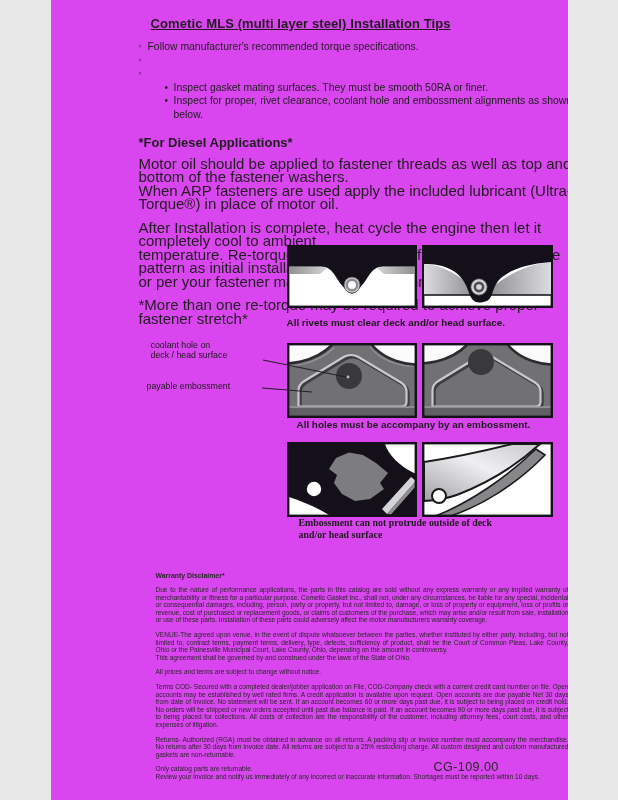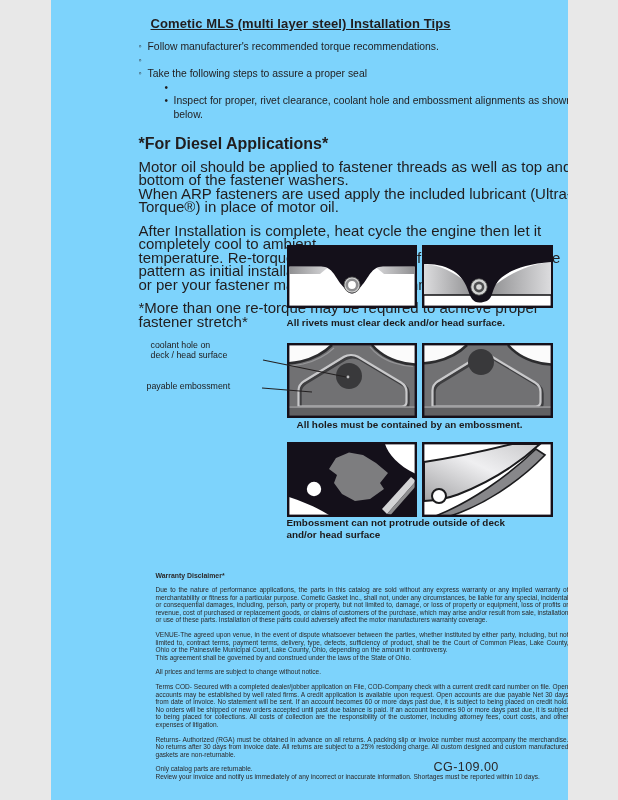--- a/index.html
+++ b/index.html
@@ -1,31 +1,31 @@
 <!DOCTYPE html>
 <html><head>
 <meta charset="utf-8">
 <style>
   html,body{margin:0;padding:0;background:#e8e8e8;}
   .page{
-    position:relative;width:517px;height:800px;background:#7dd3fc;
+    position:relative;width:517px;height:800px;background:#d946ef;
     font-family:"Liberation Sans",sans-serif;color:#211d1e;overflow:hidden;
     margin:0 auto;
   }
   
   .content{position:absolute;left:88px;top:16px;width:434px;}
   .title{
     font-size:13px;font-weight:bold;text-decoration:underline;
     margin:0 0 9px 12px;letter-spacing:.1px;
   }
   .tip-row{display:flex;font-size:10.4px;line-height:13.6px;}
   .tip-marker{width:9px;flex:0 0 9px;font-size:9px;line-height:13.6px;text-align:left;}
   .tip-sub{margin-left:26px;}
   .tip-sub .tip-marker{width:9px;flex:0 0 9px;font-size:10px;}
-  .diesel-h{font-size:16px;font-weight:bold;margin:13px 0 7px 0;}
+  .diesel-h{font-size:13px;font-weight:bold;margin:13px 0 7px 0;}
   .bp{font-size:15px;line-height:13.5px;margin:0 0 10px 0;white-space:pre-line;}
   
   .fig-h{
     position:absolute;width:130px;text-align:center;
     font-size:16px;letter-spacing:.4px;color:#222;margin-top:38px;
   }
   .fig-img{position:absolute;line-height:0;}
   .fig-cap{
     position:absolute;font-size:9.9px;font-weight:bold;line-height:11.6px;
     white-space:pre-line;color:#1d1a1b;
@@ -51,31 +51,31 @@
 </head>
 <body>
 
 <div class="page">
 
   <div class="content">
     <h1 class="title">Cometic MLS (multi layer steel) Installation Tips</h1>
 
     <div class="tip-row">
       <span class="tip-marker">◦</span>
-      <span>Follow manufacturer's recommended torque recommendations.</span>
+      <span>Follow manufacturer's recommended torque specifications.</span>
     </div>
     <div class="tip-row">
       <span class="tip-marker">◦</span>
     </div>
     <div class="tip-row">
       <span class="tip-marker">◦</span>
-      <span>Take the following steps to assure a proper seal</span>
     </div>
     <div class="tip-row tip-sub">
       <span class="tip-marker">•</span>
+      <span>Inspect gasket mating surfaces.  They must be smooth 50RA or finer.</span>
     </div>
     <div class="tip-row tip-sub">
       <span class="tip-marker">•</span>
       <span>Inspect for proper, rivet clearance, coolant hole and embossment alignments as shown below.</span>
     </div>
 
     <h2 class="diesel-h">*For Diesel Applications*</h2>
     <p class="bp">Motor oil should be applied to fastener threads as well as top and bottom of the fastener washers.
 When ARP fasteners are used apply the included lubricant (Ultra-Torque®) in place of motor oil.</p>
     <p class="bp">After Installation is complete, heat cycle the engine then let it completely cool to ambient
@@ -175,21 +175,21 @@
       <rect x="2" y="63.5" width="127" height="1.1" fill="#aeaeb0"></rect>
       <rect x="1.2" y="1.2" width="128.6" height="72.6" fill="none" stroke="#15101a" stroke-width="2.4"></rect>
     </svg>
   </div>
 
   <svg class="leaders" width="618" height="800" viewBox="0 0 618 800">
     <line x1="212" y1="360" x2="295" y2="377" stroke="#232021" stroke-width="1.1"></line>
     <line x1="211" y1="388" x2="261" y2="392" stroke="#232021" stroke-width="1.1"></line>
   </svg>
 
-  <div class="fig-cap" style="left:246px;top:419px;">All holes must be contained by an embossment.</div>
+  <div class="fig-cap" style="left:246px;top:419px;">All holes must be accompany by an embossment.</div>
 
   <div class="fig-h" style="left:236px;top:428px;">RIGHT</div>
   <div class="fig-h" style="left:371px;top:428px;width:131px;">WRONG</div>
 
   <div class="fig-img" style="left:236px;top:442px;">
     <svg width="130" height="75" viewBox="0 0 130 75">
       <rect x="1.2" y="1.2" width="127.6" height="72.6" fill="#ffffff"></rect>
       <path d="M2,2 H98 C101,12 112,24 128,31.5 V73 H42 C31,66 16,59.5 2,55 Z" fill="#14101a"></path>
       <path d="M95,67 L124,35 L129,39 L100,72 Z" fill="#d4d4d6"></path>
       <path d="M100,72 L129,39 L129,44 L104,72.5 Z" fill="#8e8e90"></path>
@@ -209,21 +209,21 @@
           </linearGradient>
       </defs>
       <rect x="1.2" y="1.2" width="128.6" height="72.6" fill="#ffffff"></rect>
       <path d="M2,20 C35,15 66,8 90,2 H118 C96,22 66,41 36,52.5 C24,57 12,58.5 2,59 Z" fill="url(#g6b)" stroke="#1b1b1d" stroke-width="2"></path>
       <path d="M16,73 C48,60 84,36 114,7 L123,13 C96,41 60,64 27,74.5 Z" fill="#87878a" stroke="#1b1b1d" stroke-width="1.6"></path>
       <circle cx="17" cy="54" r="7" fill="#ffffff" stroke="#1b1b1d" stroke-width="2"></circle>
       <rect x="1.2" y="1.2" width="128.6" height="72.6" fill="none" stroke="#15101a" stroke-width="2.4"></rect>
     </svg>
   </div>
 
-  <div class="fig-cap" style="left:236px;top:517px;width:270px;">Embossment can not protrude outside of deck
+  <div class="fig-cap" style="left:248px;top:517px;width:270px;font-family:Liberation Serif, serif;">Embossment can not protrude outside of deck
 and/or head surface</div>
 
   <div class="legal">
     <div class="legal-h">Warranty Disclaimer*</div>
     <p>Due to the nature of performance applications, the parts in this catalog are sold without any express warranty or any implied warranty of merchantability or fitness for a particular purpose.  Cometic Gasket Inc., shall not, under any circumstances, be liable for any special, incidental or consequential damages, including, person, party or property, but not limited to, damage, or loss of property or equipment, loss of profits or revenue, cost of purchased or replacement goods, or claims of customers of the purchase, which may arise and/or result from sale, installation or use of these parts.  Installation of these parts could adversely affect the motor manufacturers warranty coverage.</p>
     <p>VENUE-The agreed upon venue, in the event of dispute whatsoever between the parties, whether instituted by either party, including, but not limited to, contract terms, payment terms, delivery, type, defects, sufficiency of product, shall be the Court of Common Pleas, Lake County, Ohio or the Painesville Municipal Court, Lake County, Ohio, depending on the amount in controversy.
 This agreement shall be governed by and construed under the laws of the State of Ohio.</p>
     <p>All prices and terms are subject to change without notice.</p>
     <p>Terms COD- Secured with a completed dealer/jobber application on File, COD-Company check with a current credit card number on file.  Open accounts may be established by well rated firms.  A credit application is available upon request.  Open accounts are due payable Net 30 days from date of invoice.  No statement will be sent.  If an account becomes 60 or more days past due, it is subject to being placed on credit hold.  No orders will be shipped or new orders accepted until past due balance is paid.  If an account becomes 90 or more days past due, it is subject to being placed for collections.  All costs of collection are the responsibility of the customer, including attorney fees, court costs, and other expenses of litigation.</p>
     <p>Returns- Authorized (RGA) must be obtained in advance on all returns.  A packing slip or invoice number must accompany the merchandise.  No returns after 30 days from invoice date.  All returns are subject to a 25% restocking charge.  All custom designed and custom manufactured gaskets are non-returnable.</p>

